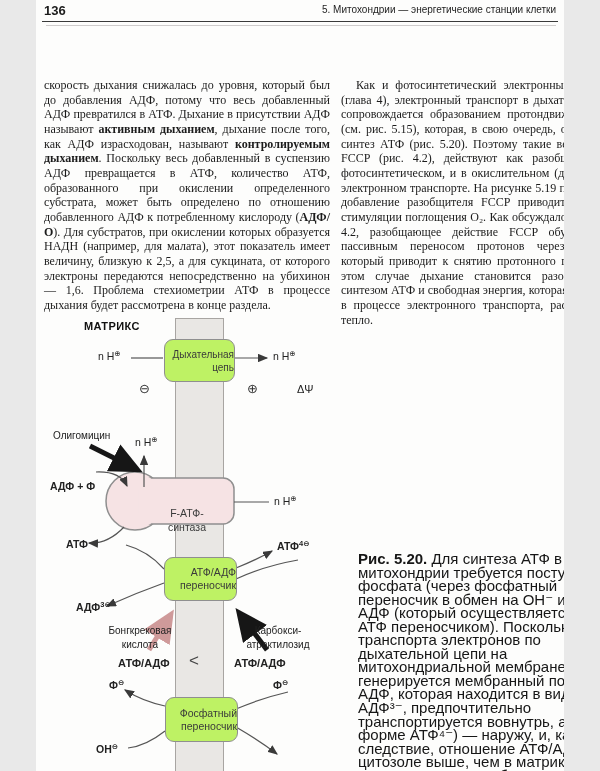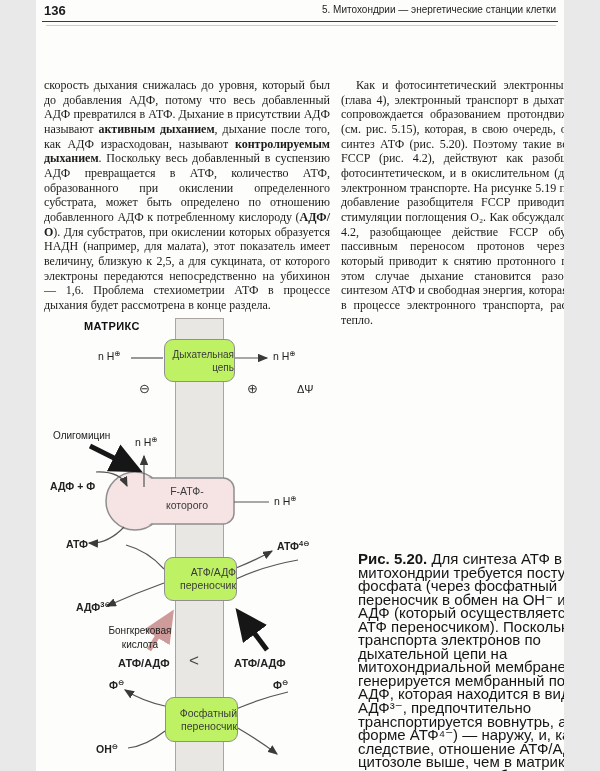--- a/index.html
+++ b/index.html
@@ -118,37 +118,41 @@
   <div class="dlabel" style="left:237px;top:350px;"><span>n H</span><span class="sup">⊕</span></div>
 
   <div class="sym" style="left:103px;top:381px;">⊖</div>
   <div class="sym" style="left:211px;top:381px;">⊕</div>
   <div class="dlabel" style="left:243px;top:383px;font-size:11px;margin-left:18px;">ΔΨ</div>
 
   <div class="dlabel" style="left:17px;top:430px;font-size:10px;">Олигомицин</div>
   <div class="dlabel" style="left:99px;top:436px;"><span>n H</span><span class="sup">⊕</span></div>
 
   <div class="dlabel dbold" style="left:14px;top:460px;margin-top:20px;">АДФ + Ф</div>
-  <div class="dlabel dcenter" style="left:104px;top:484px;width:94px;line-height:14px;z-index:4;color:#3a3a3a;">
+  <div class="dlabel dcenter" style="left:104px;top:506px;width:94px;line-height:14px;z-index:4;color:#3a3a3a;">
     <span>F-АТФ-</span><br>
-    <span>которого</span>
+    <span>синтаза</span>
   </div>
   <div class="dlabel" style="left:238px;top:495px;"><span>n H</span><span class="sup">⊕</span></div>
   <div class="dlabel dbold" style="left:30px;top:538px;">АТФ</div>
 
   <div class="dlabel dbold" style="left:241px;top:540px;"><span>АТФ</span><span class="sup">4⊖</span></div>
   <div class="pbox" style="left:128px;top:557px;width:71px;height:42px;">
     <span>АТФ/АДФ</span>
     <span>переносчик</span>
   </div>
   <div class="dlabel dbold" style="left:40px;top:601px;"><span>АДФ</span><span class="sup">3⊖</span></div>
 
   <div class="dlabel dcenter" style="left:58px;top:624px;width:92px;font-size:10px;line-height:13.5px;">
     <span>Бонгкрековая</span><br>
     <span>кислота</span>
+  </div>
+  <div class="dlabel dcenter" style="left:196px;top:624px;width:92px;font-size:10px;line-height:13.5px;">
+    <span>Карбокси-</span><br>
+    <span>атрактилозид</span>
   </div>
 
   <div class="dlabel dbold" style="left:82px;top:657px;font-size:11px;">АТФ/АДФ</div>
   <div class="dlabel" style="left:153px;top:651px;font-size:17px;color:#444;z-index:4;">&lt;</div>
   <div class="dlabel dbold" style="left:198px;top:657px;font-size:11px;">АТФ/АДФ</div>
 
   <div class="dlabel dbold" style="left:73px;top:679px;"><span>Ф</span><span class="sup">⊖</span></div>
   <div class="dlabel dbold" style="left:237px;top:679px;"><span>Ф</span><span class="sup">⊖</span></div>
   <div class="pbox" style="left:129px;top:697px;width:71px;height:43px;">
     <span>Фосфатный</span>

